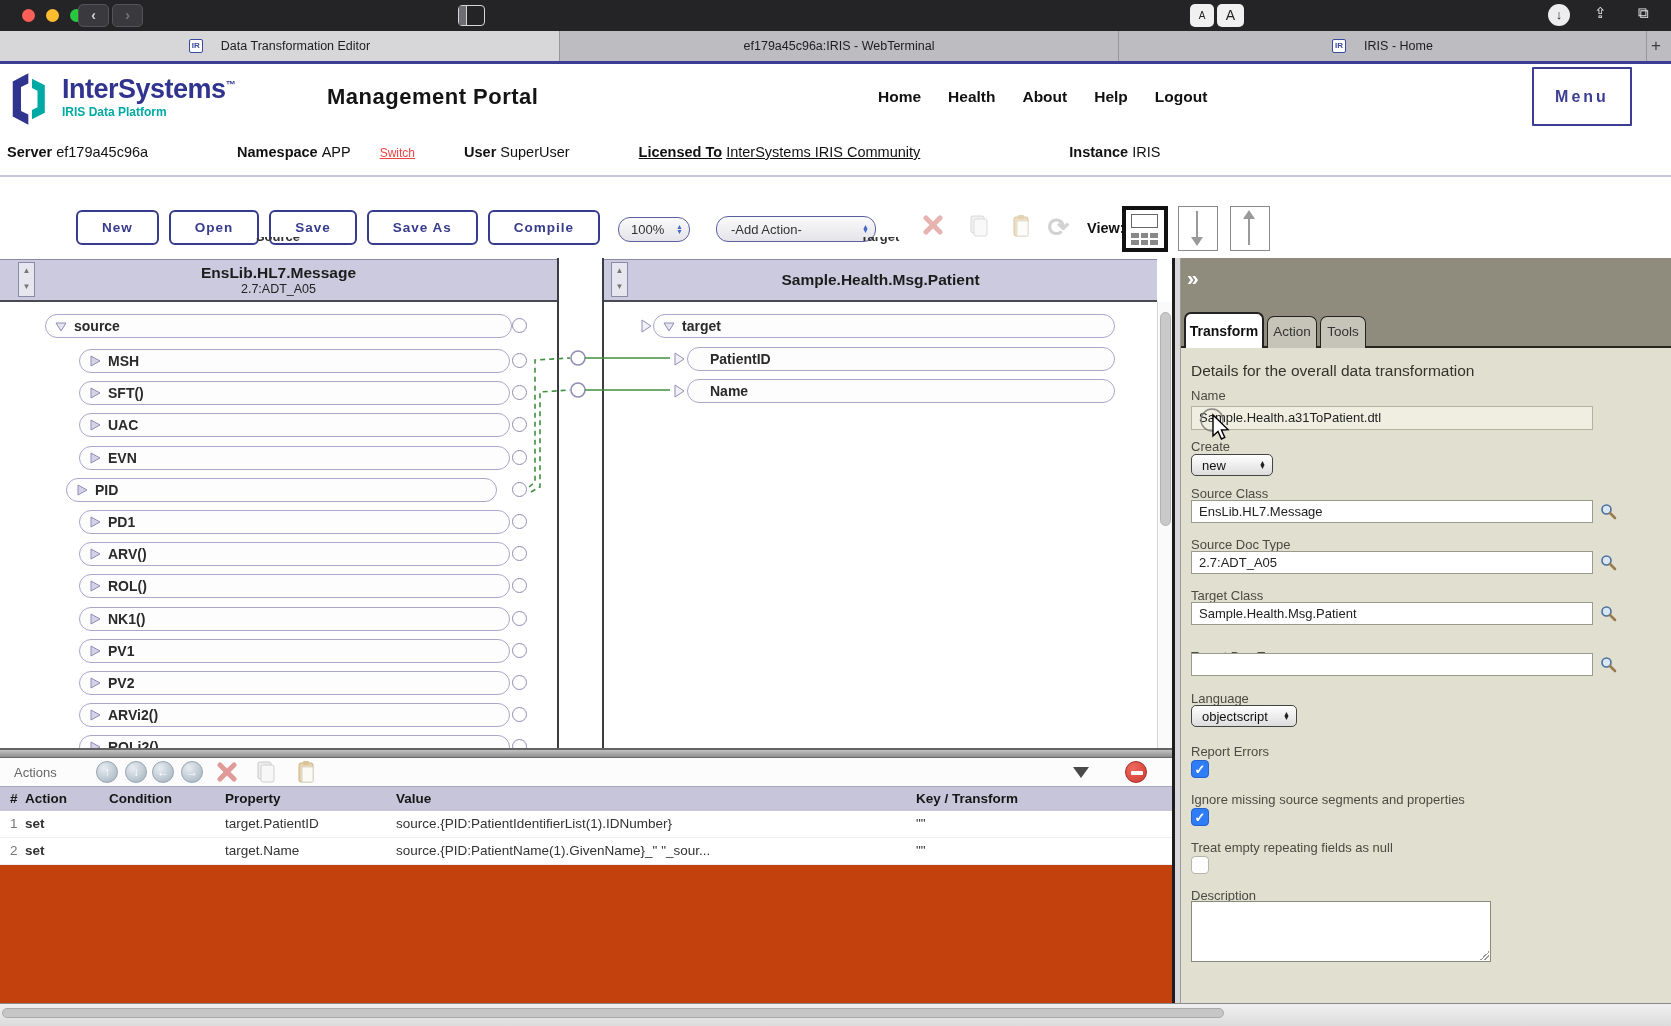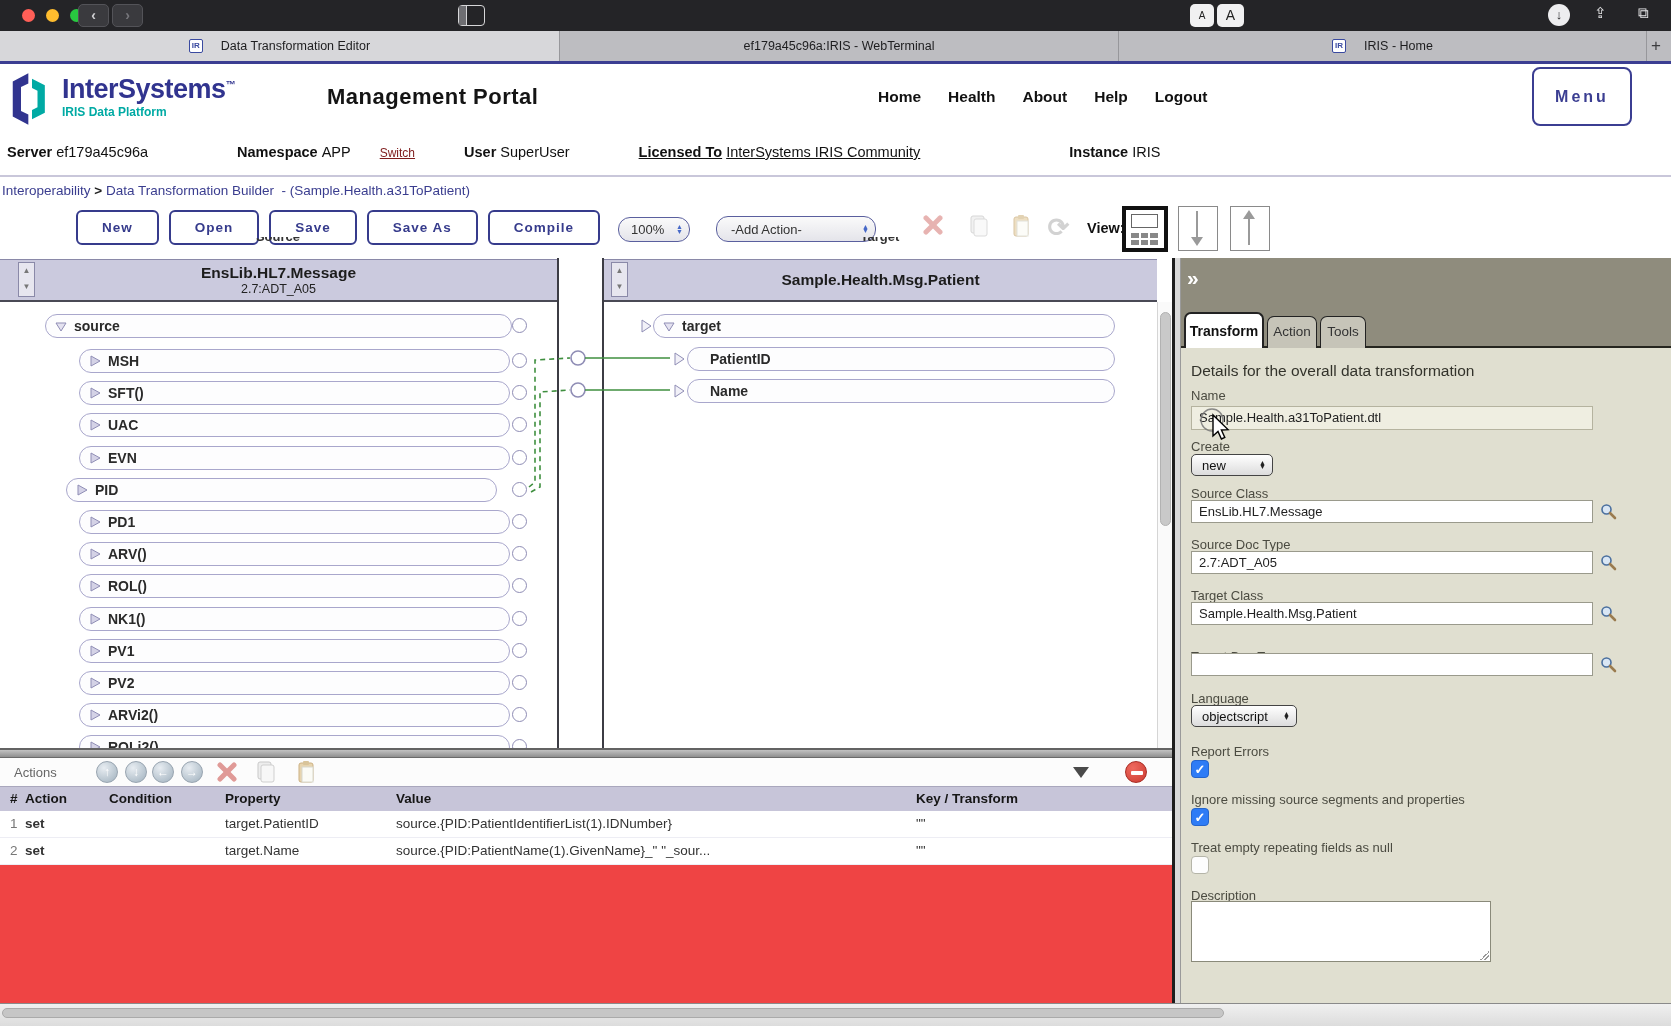--- a/index.html
+++ b/index.html
@@ -26,24 +26,24 @@
   .navy-line { position:absolute; left:0; top:61px; width:1671px; height:3px; background:#3b3e92; }
 
   
   .brand { position:absolute; left:10px; top:70px; display:flex; gap:8px; }
   .brand-name { font-size:27px; font-weight:bold; color:#31348f; letter-spacing:-0.5px; line-height:30px; }
   .brand-tm { font-size:10px; color:#31348f; vertical-align:super; }
   .brand-sub { font-size:12px; font-weight:bold; color:#00aaa4; margin-top:1px; }
   .portal-title { position:absolute; left:327px; top:84px; font-size:22px; font-weight:bold; color:#141414; letter-spacing:0.5px; }
   .nav-links { position:absolute; left:878px; top:88px; display:flex; gap:27px; }
   .navlink { font-size:15.5px; font-weight:bold; color:#111; cursor:pointer; }
-  .menu-btn { position:absolute; left:1532px; top:67px; width:100px; height:59px; background:#fff; border:2px solid #3b3e92; border-radius:8px; color:#3b3e92; font-weight:bold; font-size:16px; letter-spacing:3px; text-align:center; line-height:55px; }
+  .menu-btn { position:absolute; left:1532px; top:67px; width:100px; height:59px; background:#fff; border:2px solid #3b3e92; border-radius:1px; color:#3b3e92; font-weight:bold; font-size:16px; letter-spacing:3px; text-align:center; line-height:55px; }
   .session { position:absolute; left:7px; top:144px; display:flex; align-items:baseline; gap:29px; font-size:14.5px; color:#111; }
   .session b { font-weight:bold; margin-right:4px; }
-  .switch-link { font-size:12px; color:#7f1d1d; text-decoration:underline; }
+  .switch-link { font-size:12px; color:#ef4444; text-decoration:underline; }
   .crumbline { position:absolute; left:0; top:175px; width:1671px; height:2px; background:#c9c7da; }
   .breadcrumb { position:absolute; left:2px; top:183px; font-size:13.5px; color:#3a3d8f; }
   .breadcrumb .sep { color:#222; font-weight:bold; }
 
   
   .toolbar-buttons { position:absolute; left:76px; top:210px; display:flex; gap:10px; }
   .tbtn { height:35px; padding:0 24px; background:#fff; border:2px solid #363b8c; border-radius:6px; color:#363b8c; font-weight:bold; font-size:13.5px; letter-spacing:1px; line-height:31px; }
   .msel { position:absolute; background:linear-gradient(#fafafa,#e4e4ea); border:1.5px solid #5a5f9e; border-radius:12px; font-size:13px; color:#333; display:flex; align-items:center; }
   .msel .arr { margin-left:auto; color:#4668c8; font-size:7px; line-height:4.5px; text-align:center; padding-right:6px; }
   .dis-ico { position:absolute; top:214px; opacity:0.75; }
@@ -62,21 +62,21 @@
   .fragment span { display:block; margin-top:-8px; font-size:13px; font-weight:bold; color:#333; }
   .vline { position:absolute; top:0; width:2px; height:490px; background:#3c3c44; }
   .pill { position:absolute; height:24px; background:#fdfdfe; border:1.5px solid #a9a7cc; border-radius:12px; display:flex; align-items:center; gap:6px; padding-left:8px; font-size:14px; font-weight:bold; color:#2a2a2a; }
   .ncircle { position:absolute; width:15px; height:15px; border-radius:50%; background:#fff; border:1.5px solid #8f8db5; }
   .outarrow { position:absolute; width:13px; height:14px; }
   .vscroll { position:absolute; left:1157px; top:302px; width:15px; height:446px; background:#fafafa; border-left:1px solid #d5d5d5; }
   .vthumb { position:absolute; left:2px; top:10px; width:11px; height:214px; background:#c9c9c9; border:1px solid #b2b2b2; border-radius:6px; }
 
   
   .splitter { position:absolute; left:0; top:748px; width:1172px; height:10px; background:linear-gradient(#c2c2c2,#8f8f8f); border-top:2px solid #636363; border-bottom:1px solid #6a6a6a; }
-  .actions-region { position:absolute; left:0; top:758px; width:1264px; height:245px; background:#ef4444; }
+  .actions-region { position:absolute; left:0; top:758px; width:1264px; height:245px; background:#c2410c; }
   .actions-toolbar { position:absolute; left:0; top:0; width:1172px; height:28px; background:#fcfcfc; }
   .actions-title { position:absolute; left:14px; top:7px; font-size:13px; color:#666; }
   .circ-ico { position:absolute; top:3px; width:22px; height:22px; border-radius:50%; background:radial-gradient(circle at 35% 30%, #e8edf2, #9fb0bd); border:1px solid #98a4b0; color:#fff; font-size:12px; font-weight:bold; text-align:center; line-height:21px; }
   .tri-down { position:absolute; left:1073px; top:9px; width:0; height:0; border-left:8px solid transparent; border-right:8px solid transparent; border-top:11px solid #4a4a4a; }
   .nosign { position:absolute; left:1125px; top:3px; width:22px; height:22px; border-radius:50%; background:radial-gradient(circle at 35% 30%, #ef6a5f, #cc3a30); border:1px solid #a82c24; }
   .nosign i { position:absolute; left:5px; top:9px; width:12px; height:4px; background:#fff; border-radius:1px; display:block; }
   .atable-hdr { position:absolute; left:0; top:28px; width:1172px; height:25px; background:#c7c5d9; border-top:1px solid #a9a7bd; }
   .atable-hdr span { position:absolute; top:4px; font-size:13.5px; font-weight:bold; color:#161616; }
   .arow { position:absolute; left:0; width:1172px; height:27px; background:#fff; border-bottom:1px solid #ededf4; }
   .arow span { position:absolute; top:5px; font-size:13.5px; color:#333; white-space:nowrap; }
@@ -171,26 +171,20 @@
   <div class="session">
     <span><b>Server</b><span>ef179a45c96a</span></span>
     <span style="margin-left:60px;"><b>Namespace</b><span>APP</span></span>
     <a class="switch-link">Switch</a>
     <span style="margin-left:20px;"><b>User</b><span>SuperUser</span></span>
     <span style="margin-left:40px;text-decoration:underline;"><b>Licensed To</b><span>InterSystems IRIS Community</span></span>
     <span style="margin-left:120px;"><b>Instance</b><span>IRIS</span></span>
   </div>
 
   <div class="crumbline"></div>
-  <div class="breadcrumb">
-    <span>Interoperability</span>
-    <span class="sep">&gt;</span>
-    <span>Data Transformation Builder</span>&nbsp;
-    <span>- (Sample.Health.a31ToPatient)</span>
-  </div>
 
   <div class="toolbar-buttons" id="toolbar-buttons">
       <div class="tbtn">New</div>
       <div class="tbtn">Open</div>
       <div class="tbtn">Save</div>
       <div class="tbtn">Save As</div>
       <div class="tbtn">Compile</div>
     </div>
   <div class="msel" style="left:618px;top:217px;width:72px;height:25px;padding-left:12px;">
     <span>100%</span>

